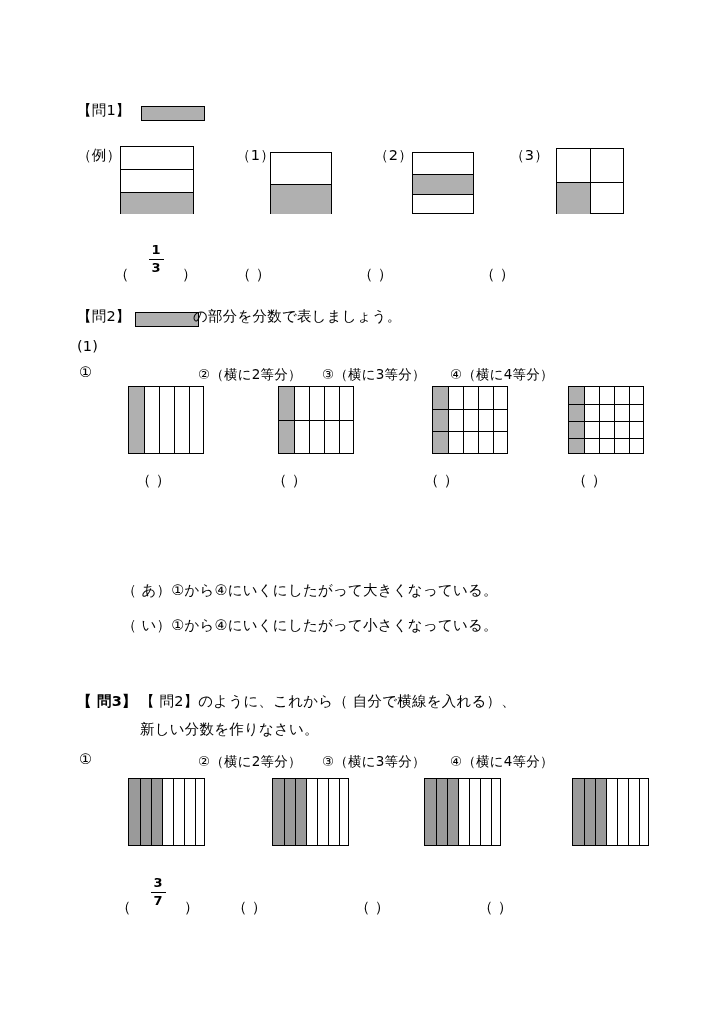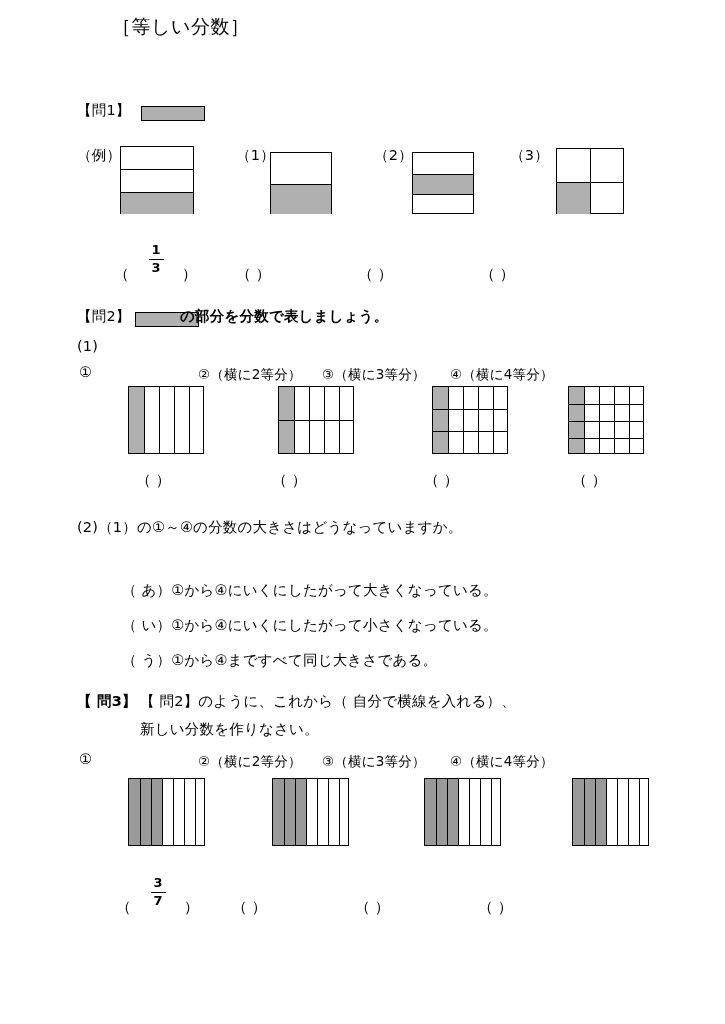--- a/index.html
+++ b/index.html
@@ -100,21 +100,20 @@
   .frac .den {
     display: block;
     font-weight: bold;
   }
 </style>
 </head>
 <body>
 
 <div class="page">
 
-  <div class="title">［等しい分数］</div>
 
 
   <div class="line" style="left:77px; top:101px;">【問1】</div>
   <span class="swatch" style="position:absolute; left:140px; top:106px;"></span>
 
   <div class="line" style="left:77px; top:146px;">（例）</div>
 
   <div class="fig" style="left:120px; top:146px; width:74px; height:68px;">
     <div class="shade" style="left:0; top:45px; width:100%; height:22px;"></div>
     <div class="hline" style="top:22px;"></div>
@@ -151,21 +150,21 @@
   </div>
   <div class="paren" style="left:114px; top:265px;">（</div>
   <div class="paren" style="left:182px; top:265px;">）</div>
 
   <div class="paren" style="left:236px; top:265px;">（         ）</div>
   <div class="paren" style="left:358px; top:265px;">（         ）</div>
   <div class="paren" style="left:480px; top:265px;">（         ）</div>
 
   <div class="line" style="left:77px; top:307px;">【問2】</div>
   <span class="swatch" style="position:absolute; left:134px; top:312px;"></span>
-  <div class="line" style="left:180px; top:307px;font-weight:bold;">の部分を分数で表しましょう。</div>
+  <div class="line" style="left:193px; top:307px;">の部分を分数で表しましょう。</div>
   <div class="line" style="left:77px; top:338px;">(1)</div>
 
   <div class="line" style="left:79px; top:364px;">①</div>
   <div class="line small" style="left:198px; top:366px;">②（横に2等分）</div>
   <div class="line small" style="left:322px; top:366px;">③（横に3等分）</div>
   <div class="line small" style="left:450px; top:366px;">④（横に4等分）</div>
 
   <div class="fig" style="left:128px; top:386px; width:76px; height:68px;">
     <div class="shade" style="left:0; top:0; width:15px; height:100%;"></div>
     <div class="vline" style="left:15px;"></div>
@@ -202,25 +201,23 @@
     <div class="hline" style="top:17px;"></div>
     <div class="hline" style="top:34px;"></div>
     <div class="hline" style="top:51px;"></div>
   </div>
 
   <div class="paren" style="left:136px; top:471px;">（      ）</div>
   <div class="paren" style="left:272px; top:471px;">（      ）</div>
   <div class="paren" style="left:424px; top:471px;">（      ）</div>
   <div class="paren" style="left:572px; top:471px;">（      ）</div>
 
-  <div class="line" style="left:77px; top:518px;">(2)（1）の①～④の分数の大きさはどうなっていますか。</div>
 
   <div class="line" style="left:122px; top:581px;">（ あ）①から④にいくにしたがって大きくなっている。</div>
   <div class="line" style="left:122px; top:616px;">（ い）①から④にいくにしたがって小さくなっている。</div>
-  <div class="line" style="left:122px; top:651px;">（ う）①から④まですべて同じ大きさである。</div>
 
   <div class="line" style="left:77px; top:692px;font-weight:bold;">【 問3】</div>
   <div class="line" style="left:140px; top:692px;">【 問2】のように、これから（ 自分で横線を入れる）、</div>
   <div class="line" style="left:140px; top:720px;">新しい分数を作りなさい。</div>
 
   <div class="line" style="left:79px; top:751px;">①</div>
   <div class="line small" style="left:198px; top:753px;">②（横に2等分）</div>
   <div class="line small" style="left:322px; top:753px;">③（横に3等分）</div>
   <div class="line small" style="left:450px; top:753px;">④（横に4等分）</div>
 

